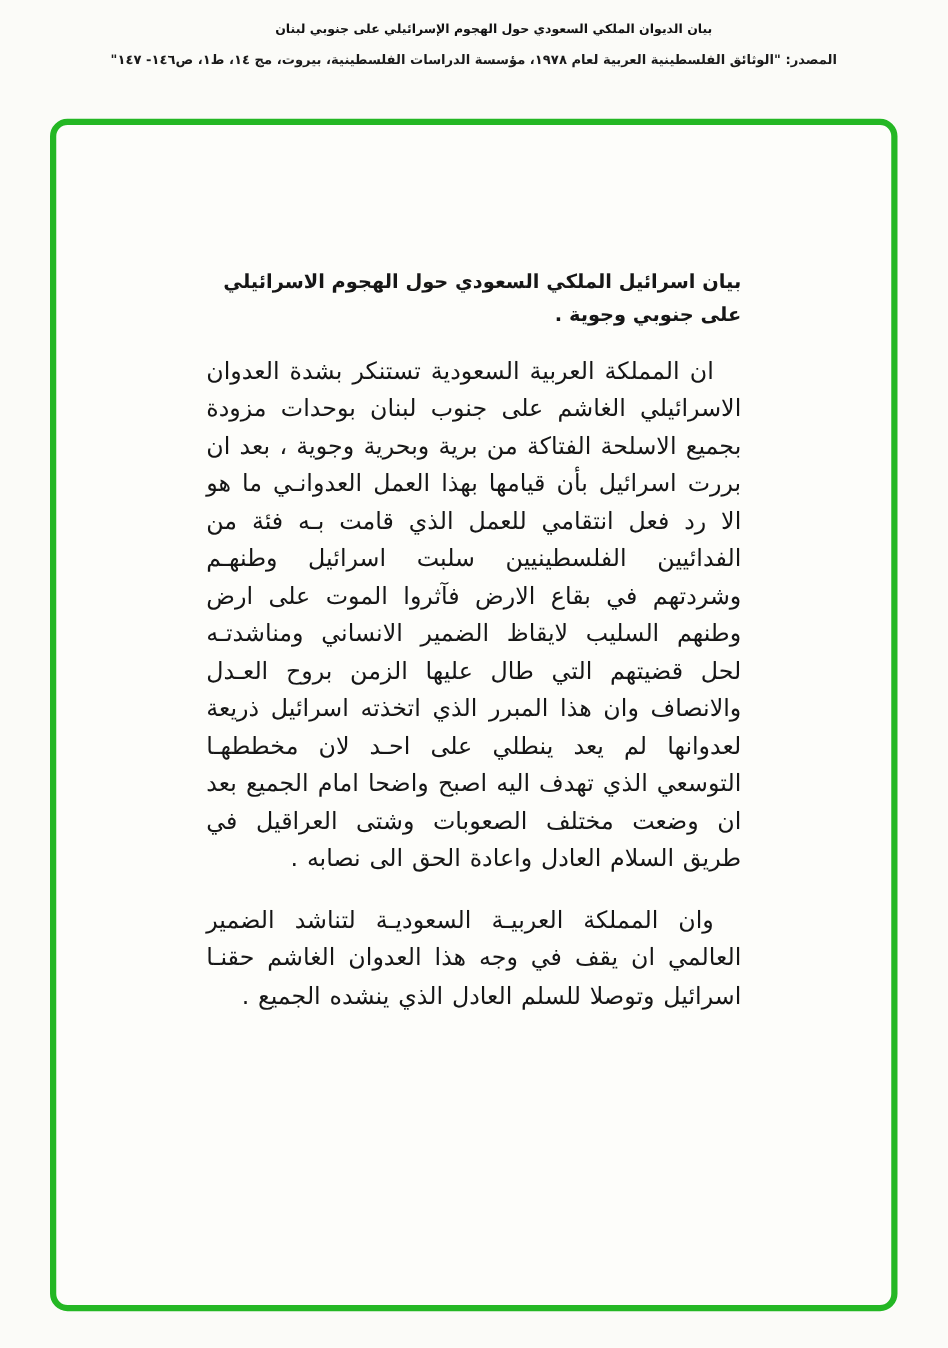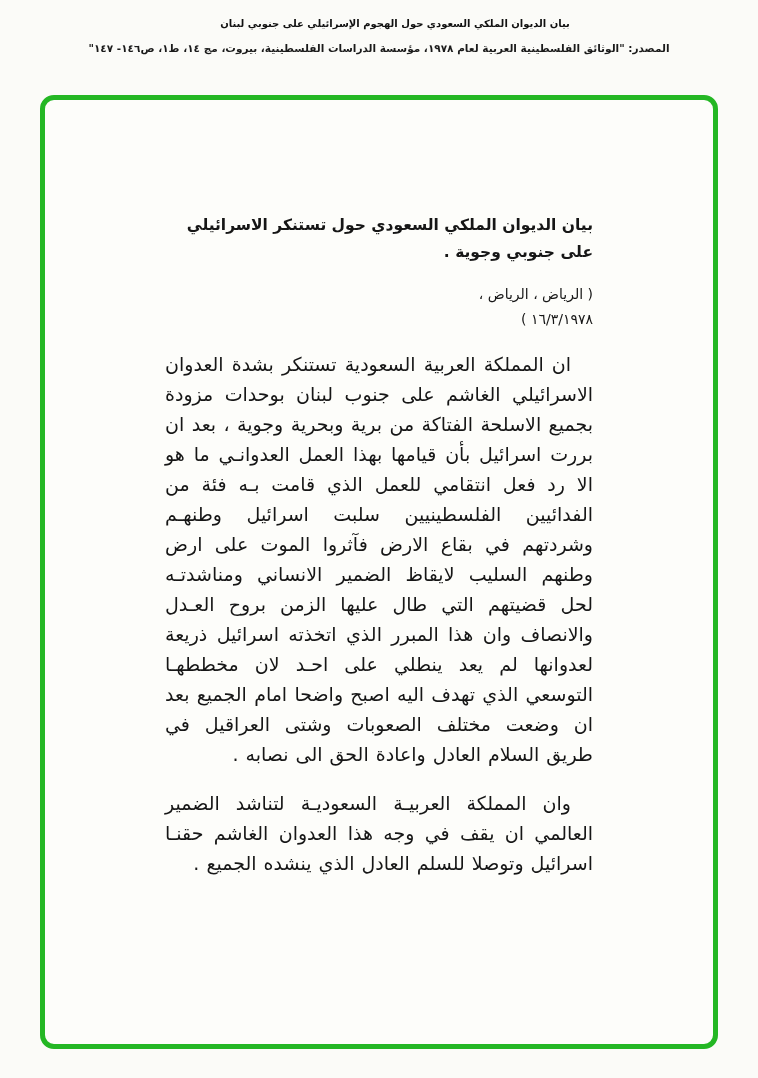--- a/index.html
+++ b/index.html
@@ -90,28 +90,24 @@
   <div class="top-header">
     <div class="top-title">بيان الديوان الملكي السعودي حول الهجوم الإسرائيلي على جنوبي لبنان</div>
     <div class="top-source">المصدر: "الوثائق الفلسطينية العربية لعام ١٩٧٨،  مؤسسة الدراسات الفلسطينية، بيروت، مج ١٤، ط١، ص١٤٦- ١٤٧"</div>
   </div>
 
   <div class="green-frame">
     <div class="doc-page">
       <div class="doc-content">
 
         <div class="doc-title">
-          <span>بيان الديوان الملكي السعودي حول تستنكر الاسرائيلي</span><br>
+          <span>بيان اسرائيل الملكي السعودي حول الهجوم الاسرائيلي</span><br>
           <span>على جنوبي وجوية .</span>
         </div>
 
-        <div class="doc-dateline">
-          <span>( الرياض ، الرياض ،</span><br>
-          <span>١٦/٣/١٩٧٨ )</span>
-        </div>
 
         <p class="doc-paragraph">ان المملكة العربية السعودية تستنكر بشدة العدوان الاسرائيلي الغاشم على جنوب لبنان بوحدات مزودة بجميع الاسلحة الفتاكة من برية وبحرية وجوية ، بعد ان بررت اسرائيل بأن قيامها بهذا العمل العدوانـي ما هو الا رد فعل انتقامي للعمل الذي قامت بـه فئة من الفدائيين الفلسطينيين سلبت اسرائيل وطنهـم وشردتهم في بقاع الارض فآثروا الموت على ارض وطنهم السليب لايقاظ الضمير الانساني ومناشدتـه لحل قضيتهم التي طال عليها الزمن بروح العـدل والانصاف وان هذا المبرر الذي اتخذته اسرائيل ذريعة لعدوانها لم يعد ينطلي على احـد لان مخططهـا التوسعي الذي تهدف اليه اصبح واضحا امام الجميع بعد ان وضعت مختلف الصعوبات وشتى العراقيل في طريق السلام العادل واعادة الحق الى نصابه .</p>
 
         <p class="doc-paragraph">وان المملكة العربيـة السعوديـة لتناشد الضمير العالمي ان يقف في وجه هذا العدوان الغاشم حقنـا اسرائيل وتوصلا للسلم العادل الذي ينشده الجميع .</p>
 
       </div>
     </div>
   </div>
 
 </div>

